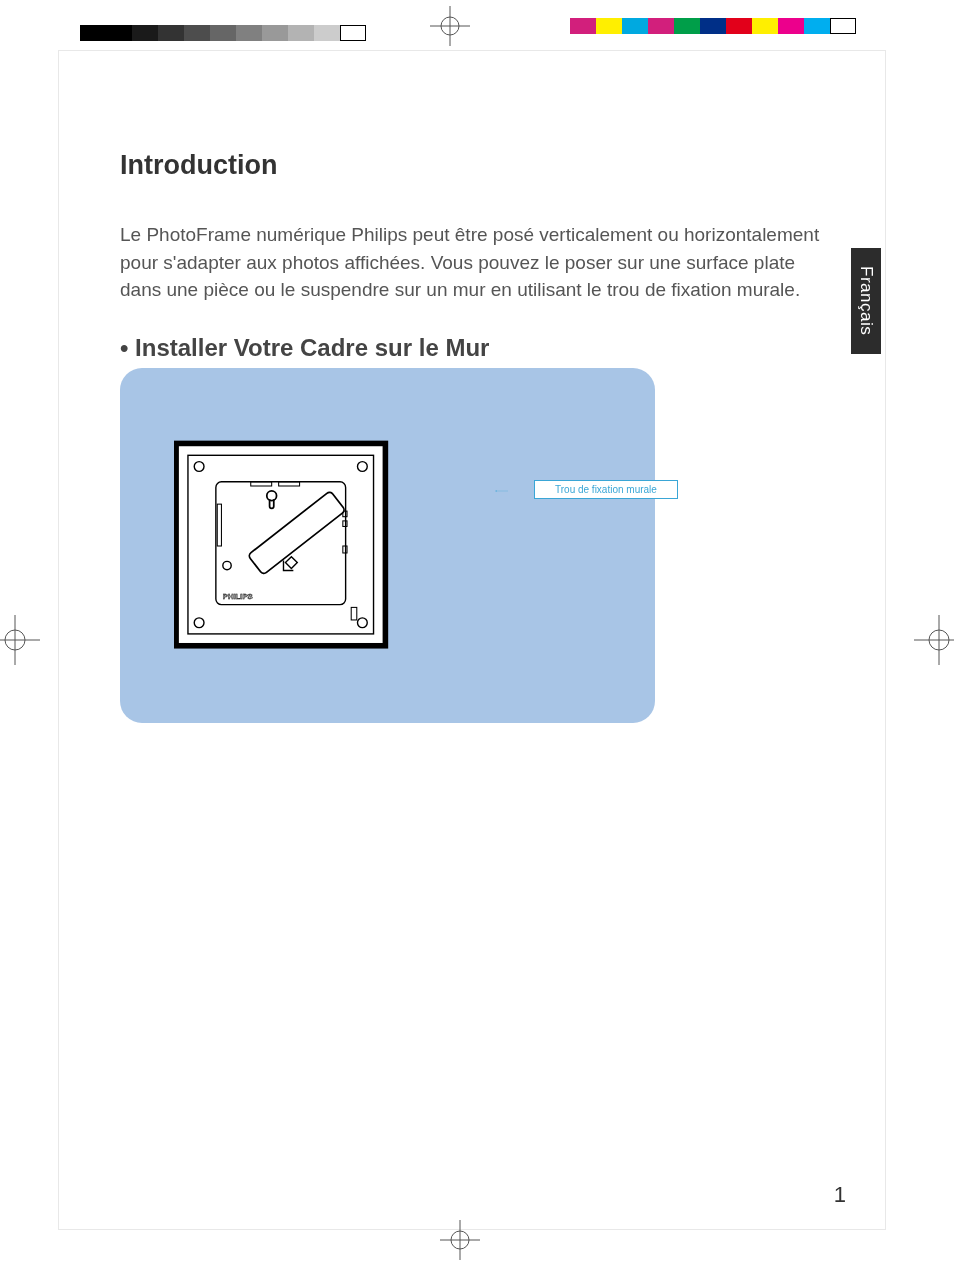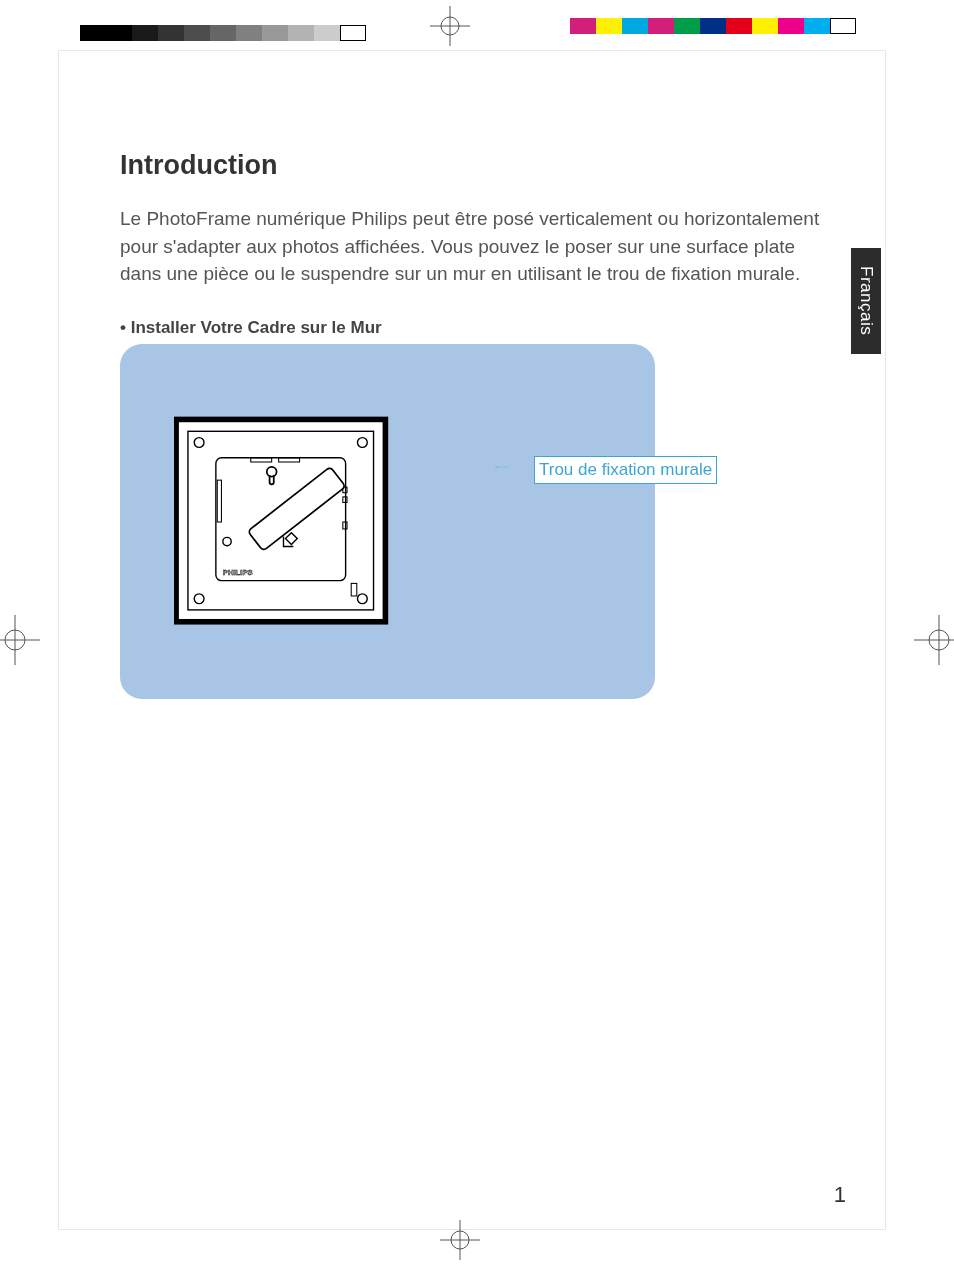--- a/index.html
+++ b/index.html
@@ -54,32 +54,32 @@
     left: 120px;
     top: 150px;
     width: 720px;
     color: #3a3a3a;
   }
 
   h1 {
     font-size: 27px;
     font-weight: bold;
     color: #333;
-    margin-bottom: 24px;
+    margin-bottom: 40px;
   }
 
   .intro {
     font-size: 19px;
     line-height: 1.45;
     color: #555;
     margin-bottom: 30px;
   }
 
   .subhead {
-    font-size: 17px;
+    font-size: 24px;
     font-weight: bold;
     color: #444;
     margin-bottom: 6px;
   }
 
   .subtext {
     font-size: 19px;
     line-height: 1.45;
     color: #555;
     margin-bottom: 14px;
@@ -114,22 +114,22 @@
   }
 
   
   .callout {
     position: absolute;
     left: 414px;
     top: 112px;
     background: #fff;
     border: 1px solid #3aa6d6;
     color: #3aa6d6;
-    font-size: 17px;
-    padding: 3px 4px;
+    font-size: 10px;
+    padding: 3px 20px;
     white-space: nowrap;
   }
   .callout-arrow {
     position: absolute;
     left: 349px; top: 122px;
     width: 65px; height: 2px;
   }
 
   
   .pagenum {

